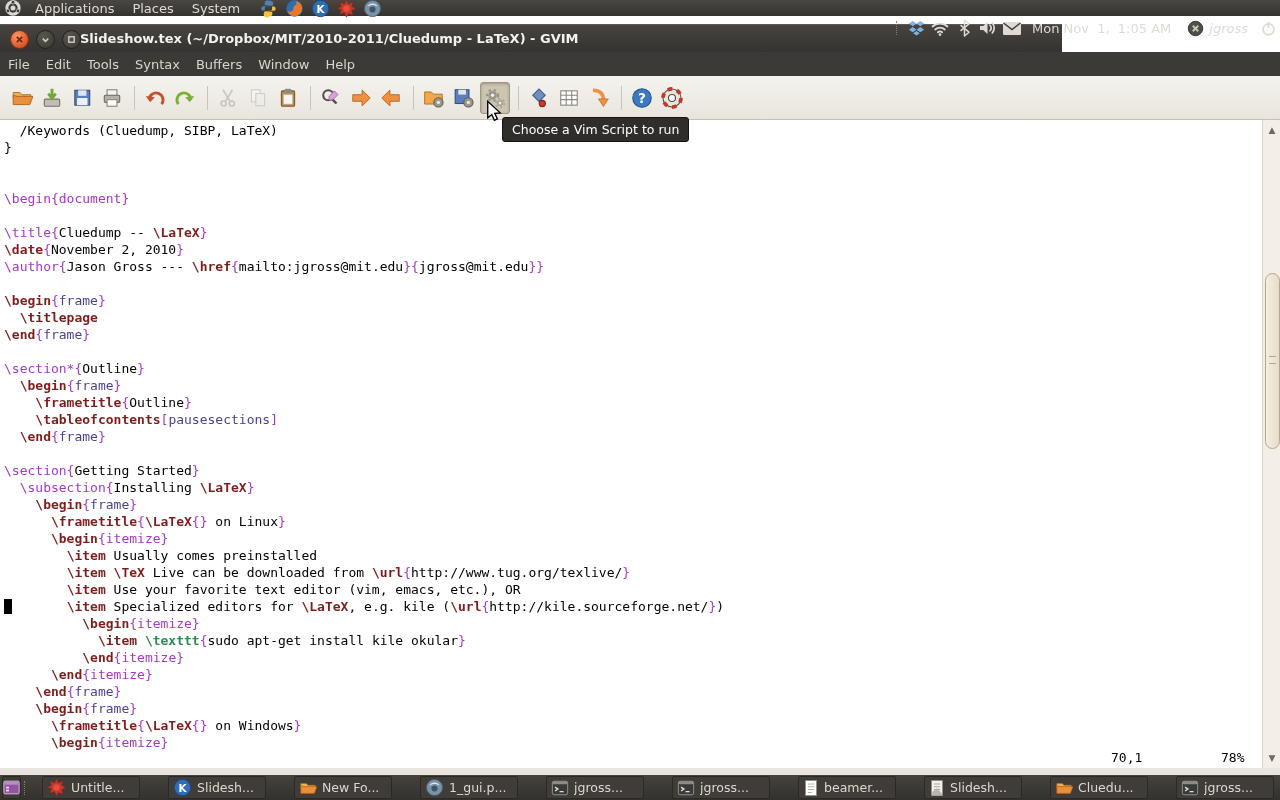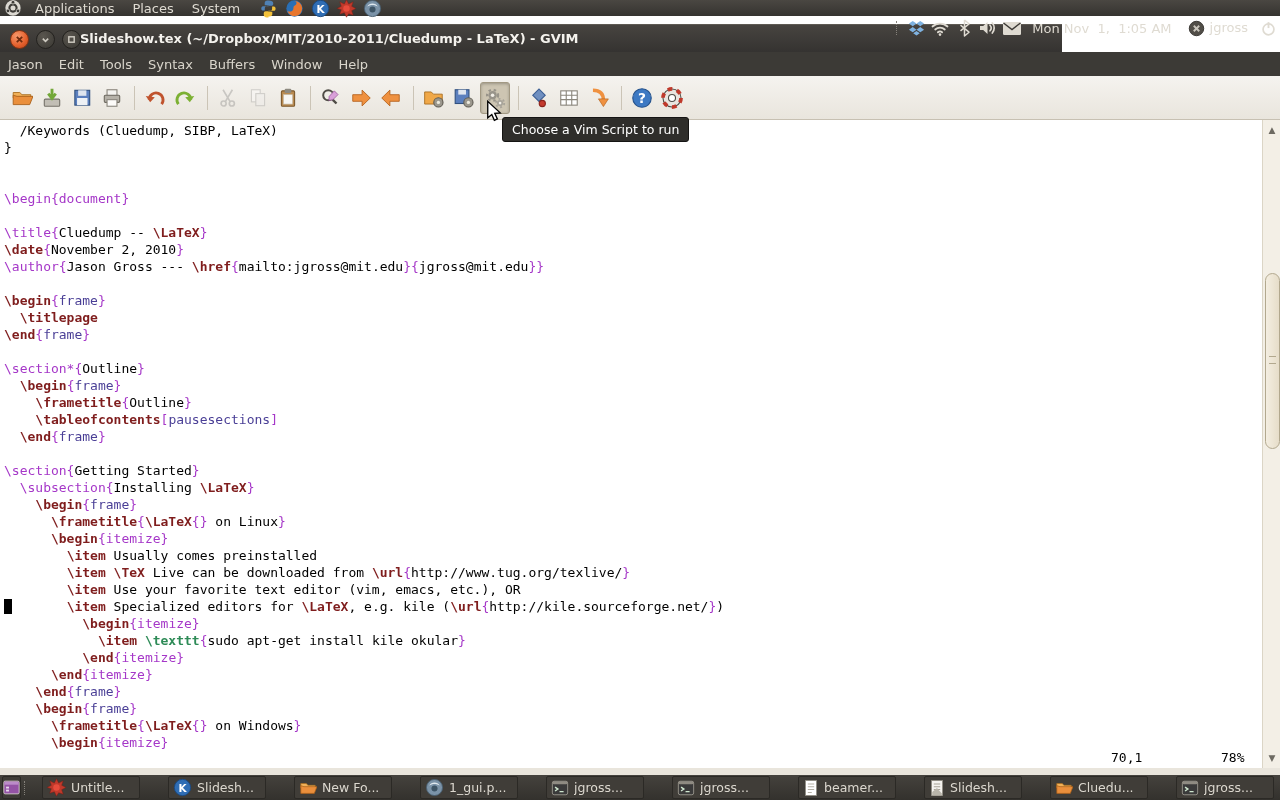--- a/index.html
+++ b/index.html
@@ -8,21 +8,21 @@
 
   
   .panel-top{position:absolute;top:0;left:0;width:1280px;height:16px;
     background:linear-gradient(#4a4742,#353330);color:#dfdbd2;font-size:13px;
     display:flex;align-items:center;z-index:40;}
   .pmenu{padding:0 9px;height:24px;display:flex;align-items:center;cursor:default;}
   .plauncher{width:22px;height:22px;margin:0 2px;display:flex;align-items:center;justify-content:center;}
   .pright{margin-left:auto;display:flex;align-items:center;margin-top:40px;}
   .pind{width:24px;height:22px;display:flex;align-items:center;justify-content:center;}
   .pclock{padding:0 8px;white-space:pre;}
-  .puser{display:flex;align-items:flex-start;gap:5px;padding:0 8px;}
+  .puser{display:flex;align-items:center;gap:5px;padding:0 8px;font-style:italic;}
   .handle{width:4px;height:14px;border-left:1px dotted #85817a;margin:0 3px;}
 
   
   .titlebar{position:absolute;top:24px;left:0;width:1062px;height:28px;
     background:linear-gradient(#474440,#343230);border-top:1px solid #5e5a53;z-index:30;}
   .wbtns{position:absolute;left:10px;top:5px;display:flex;gap:7px;}
   .wbtn{width:17px;height:17px;border-radius:50%;display:flex;align-items:center;justify-content:center;}
   .wbtn.close{background:radial-gradient(circle at 35% 30%,#f6996c,#e25e2b 60%,#b4441b);border:1px solid #843312;}
   .wbtn.minmax{background:radial-gradient(circle at 35% 30%,#5a564f,#3a3833);border:1px solid #23211e;}
   .wtitle{position:absolute;left:80px;top:0;height:28px;line-height:28px;
@@ -209,21 +209,21 @@
     <div class="wbtn minmax">
         <svg width="9" height="9" viewBox="0 0 10 10">
           <rect x="2" y="2" width="6" height="6" fill="none" stroke="#cfcbc2" stroke-width="1.6"></rect>
         </svg>
       </div>
   </div>
   <div class="wtitle">Slideshow.tex (~/Dropbox/MIT/2010-2011/Cluedump - LaTeX) - GVIM</div>
 </div>
 
 <div class="menubar" id="gvim-menubar">
-    <div class="mitem">Jason</div>
+    <div class="mitem">File</div>
     <div class="mitem">Edit</div>
     <div class="mitem">Tools</div>
     <div class="mitem">Syntax</div>
     <div class="mitem">Buffers</div>
     <div class="mitem">Window</div>
     <div class="mitem">Help</div>
   </div>
 
 <div class="toolbar" id="gvim-toolbar">
     <div class="tbtn">

